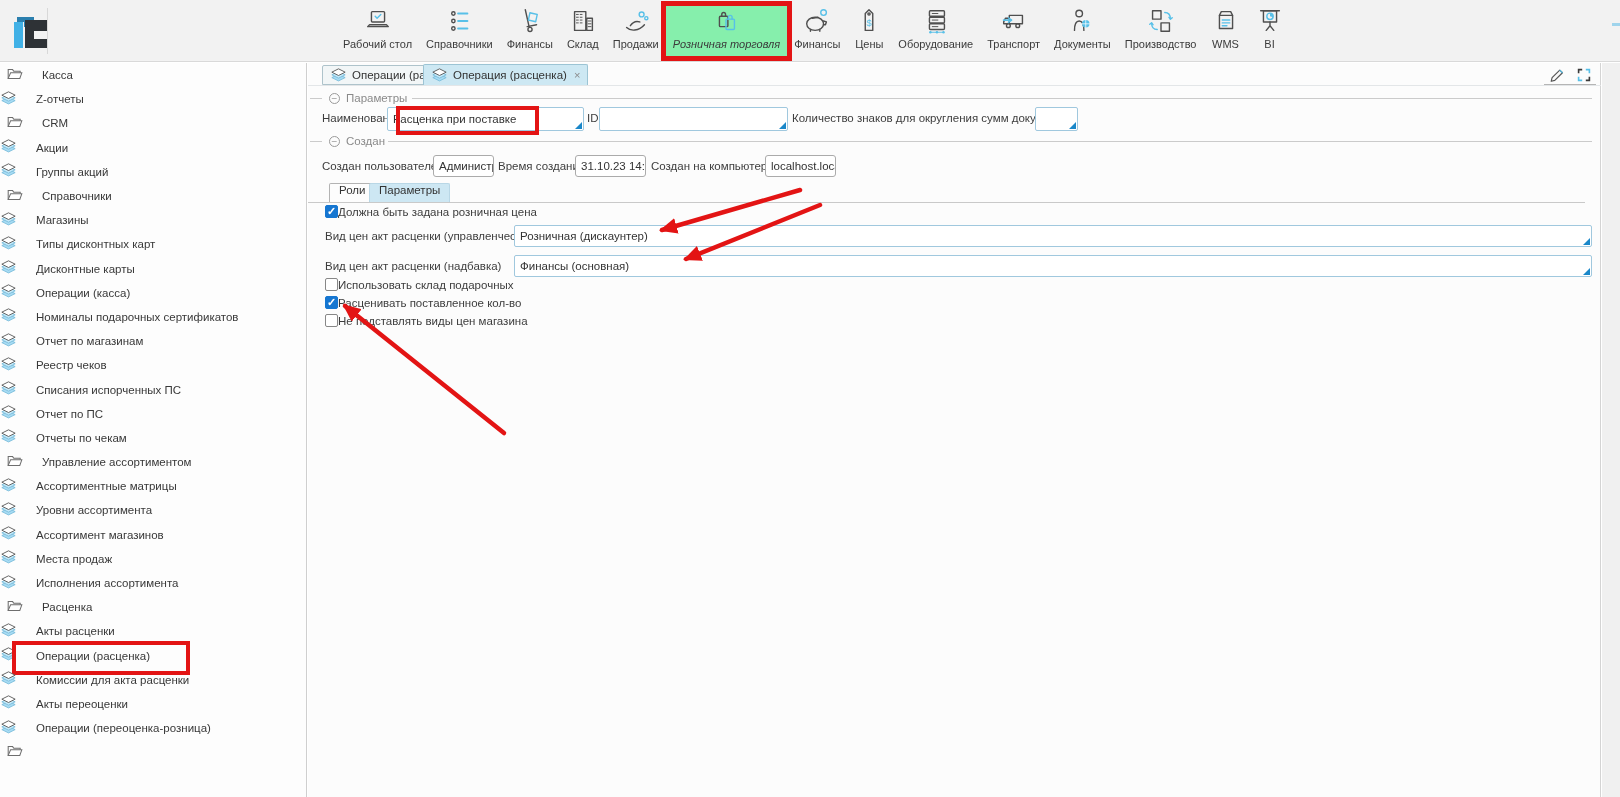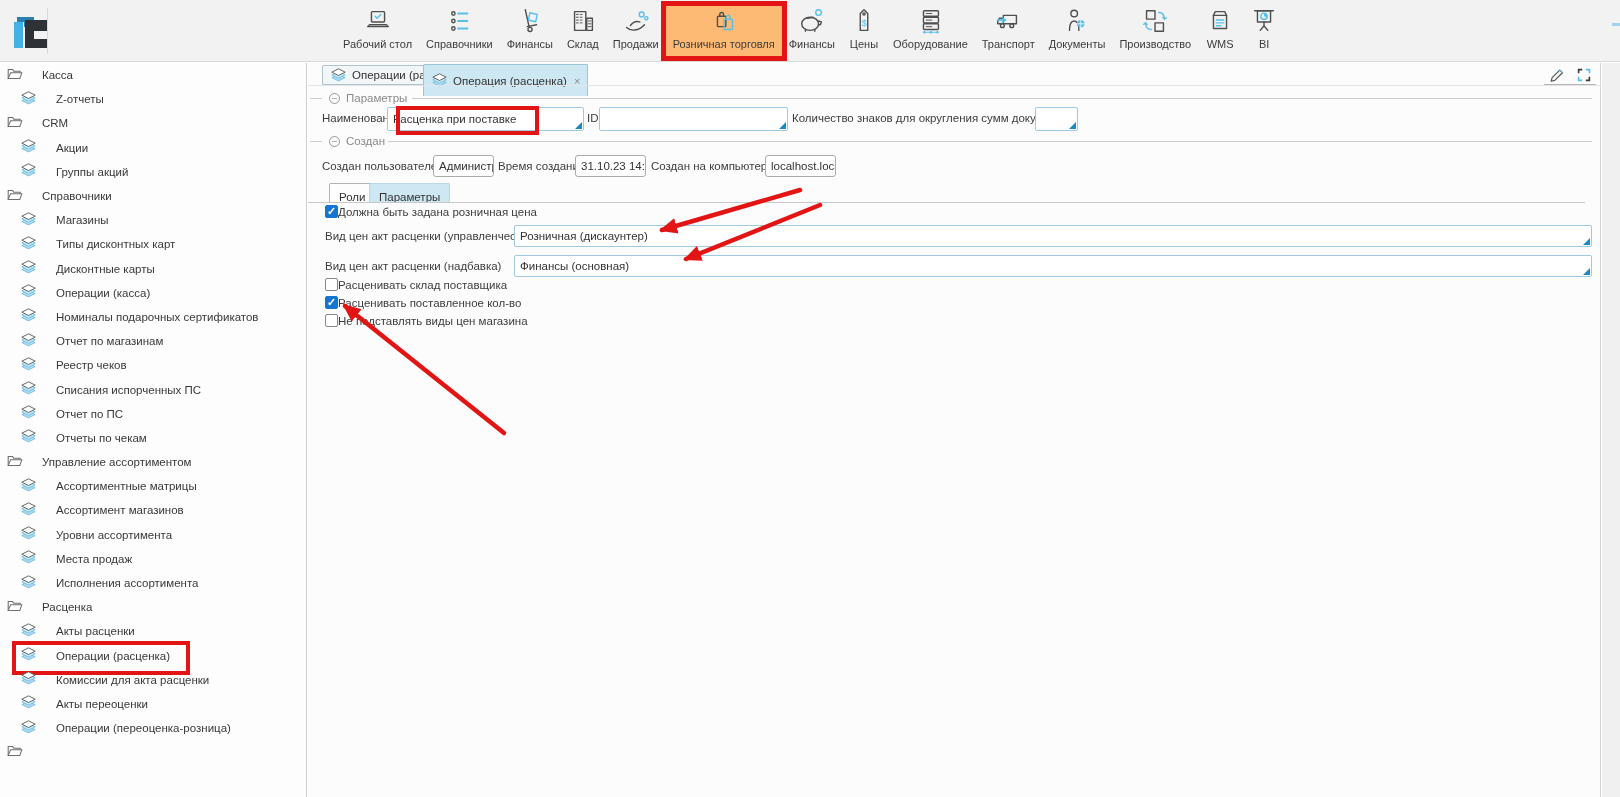--- a/index.html
+++ b/index.html
@@ -9,59 +9,59 @@
   
   .header { position:absolute; left:0; top:0; width:1620px; height:62px; background:#f2f2f2; border-bottom:1px solid #d9d9d9; }
   .logo { position:absolute; left:14px; top:17px; width:34px; height:31px; }
   .logo .lg-blue-top  { position:absolute; left:3px;  top:0;    width:17px; height:10px; background:#2b7fae; }
   .logo .lg-dark      { position:absolute; left:11px; top:3px;  width:23px; height:28px; background:#2e3236; }
   .logo .lg-dark i    { position:absolute; left:9px;  top:11px; width:14px; height:8px;  background:#f2f2f2; }
   .logo .lg-blue-left { position:absolute; left:0;    top:5px;  width:10px; height:26px; background:#41b1e6; border-right:1px solid #f2f2f2; }
   .logo-divider { position:absolute; left:47px; top:8px; width:1px; height:46px; background:#d8d8d8; }
   .toolbar { position:absolute; left:336px; top:0; height:61px; display:flex; align-items:stretch; }
   .tb-item { position:relative; margin:3px 0 2px; padding:3px 7px 0; display:flex; flex-direction:column; align-items:center; cursor:pointer; }
-  .tb-item.active { background:#fdba74; }
+  .tb-item.active { background:#86efac;font-style:italic; }
   .tb-item.annotated::after { content:""; position:absolute; left:-5px; right:-5px; top:-2px; bottom:-2px; border:5px solid #e31414; pointer-events:none; }
   .tb-icon { width:30px; height:30px; display:block; }
   .tb-icon svg { width:30px; height:30px; display:block; }
   .tb-label { font-size:11px; color:#3b3b3b; white-space:nowrap; margin-top:2px; }
   .overflow-dash { position:absolute; left:1612px; top:23px; width:8px; height:3px; background:#9fd4ec; }
 
   
   .sidebar { position:absolute; left:0; top:63px; width:307px; height:734px; background:#fdfdfd; border-right:1px solid #cfcfcf; overflow:hidden; }
   .sb-row { position:relative; height:24.2px; display:flex; align-items:center; gap:19px; font-size:11.5px; color:#383838; cursor:pointer; white-space:nowrap; }
   .sb-row.folder { padding-left:7px; }
-  .sb-row.leaf   { padding-left:20px; }
+  .sb-row.leaf   { }
   .sb-ic { flex:0 0 auto; display:block; }
   .sb-row.hl::after { content:""; position:absolute; left:12px; top:-3px; width:170px; height:26px; border:4px solid #e31414; pointer-events:none; }
 
   
   .main { position:absolute; left:308px; top:63px; width:1293px; height:734px; background:#fcfcfc; border-right:1px solid #d4d4d4; }
   .right-strip { position:absolute; left:1602px; top:63px; width:18px; height:734px; background:#f0f0f0; }
 
   .doc-tab { position:absolute; display:flex; align-items:center; gap:5px; font-size:11.5px; color:#333; padding:0 7px; border:1px solid #aec3cb; border-radius:2px 2px 0 0; background:#f2f6f7; cursor:pointer; white-space:nowrap; }
   .doc-tab .tab-close { color:#8a8a8a; font-size:11px; margin-left:2px; cursor:pointer; }
   .doc-tab.t1 { left:14px; top:2px; height:20px; }
-  .doc-tab.t2 { left:115px; top:1px; height:32px; background:#cde8f3; border-color:#9cc4d4; border-bottom:none; }
+  .doc-tab.t2 { left:115px; top:1px; height:21px; background:#cde8f3; border-color:#9cc4d4; border-bottom:none; }
   .tab-ic svg { width:17px; height:15px; display:block; }
   .tabs-hairline { position:absolute; left:0; top:22px; width:1293px; height:1px; background:#e3e6e8; }
 
   .corner-actions { position:absolute; left:1236px; top:2px; width:52px; height:20px; display:flex; align-items:center; justify-content:center; gap:8px; border-bottom:1px solid #b5b5b5; }
   .corner-actions svg { display:block; cursor:pointer; }
 
   .grp-tick { position:absolute; height:1px; background:#cbcbcb; }
   .grp-collapse { position:absolute; width:11px; height:11px; border:1px solid #9a9a9a; border-radius:50%; color:#9a9a9a; font-size:10px; line-height:9px; text-align:center; cursor:pointer; background:#fcfcfc; }
   .grp-label { position:absolute; font-size:11.5px; color:#8a8a8a; white-space:nowrap; }
 
   .lbl { position:absolute; font-size:11.5px; color:#3d3d3d; white-space:nowrap; }
   .textbox { position:absolute; background:#fff; border:1px solid #a0c8de; border-radius:2px; font-size:11.5px; color:#333; display:flex; align-items:center; padding:0 5px; overflow:hidden; white-space:nowrap; }
   .textbox.corner::after { content:""; position:absolute; right:1px; bottom:1px; border-style:solid; border-width:0 0 7px 7px; border-color:transparent transparent #1a87c9 transparent; }
   .textbox.ro { border-color:#ababab; border-radius:3px; }
 
-  .itab { position:absolute; top:120px; height:20px; display:flex; align-items:flex-end; padding:0 9px; font-size:11.5px; color:#333; border:1px solid #b3b3b3; border-bottom:none; border-radius:2px 2px 0 0; background:#fdfdfd; cursor:pointer; }
+  .itab { position:absolute; top:120px; height:20px; display:flex; align-items:flex-start; padding:0 9px; font-size:11.5px; color:#333; border:1px solid #b3b3b3; border-bottom:none; border-radius:2px 2px 0 0; background:#fdfdfd; cursor:pointer; }
   .itab.active { background:#cde7f3; border-color:#b9d7e6; }
   .itabs-line { position:absolute; left:0; top:139px; width:1277px; height:1px; background:#c9c9c9; }
 
   .cbrow { position:absolute; display:flex; align-items:center; gap:0; cursor:pointer; }
   .cb { position:relative; width:13px; height:13px; background:#fff; border:1px solid #878787; border-radius:2px; flex:0 0 auto; }
   .cb.on { background:#1576d1; border-color:#1576d1; }
   .cb.on::after { content:"\2713"; position:absolute; left:1px; top:-1px; color:#fff; font-size:11px; font-weight:bold; }
   .cbrow .lbl2 { font-size:11.5px; color:#3d3d3d; white-space:nowrap; }
 
   
@@ -387,29 +387,29 @@
             <polygon points="10,1 18,5 10,9 2,5" fill="#ffffff" stroke="#5a5a5a" stroke-width="1.1"></polygon>
           </svg></span>
         <span class="sb-label">Ассортиментные матрицы</span>
       </div>
       <div class="sb-row leaf">
         <span class="sb-ic"><svg width="17" height="15" viewBox="0 0 20 18" xmlns="http://www.w3.org/2000/svg">
             <polygon points="10,7.5 18,11.5 10,15.5 2,11.5" fill="#a9dcf4" stroke="#74b9d8" stroke-width="1"></polygon>
             <polygon points="10,4.2 18,8.2 10,12.2 2,8.2" fill="#c3e8f8" stroke="#74b9d8" stroke-width="1"></polygon>
             <polygon points="10,1 18,5 10,9 2,5" fill="#ffffff" stroke="#5a5a5a" stroke-width="1.1"></polygon>
           </svg></span>
+        <span class="sb-label">Уровни ассортимента</span>
+      </div>
+      <div class="sb-row leaf">
+        <span class="sb-ic"><svg width="17" height="15" viewBox="0 0 20 18" xmlns="http://www.w3.org/2000/svg">
+            <polygon points="10,7.5 18,11.5 10,15.5 2,11.5" fill="#a9dcf4" stroke="#74b9d8" stroke-width="1"></polygon>
+            <polygon points="10,4.2 18,8.2 10,12.2 2,8.2" fill="#c3e8f8" stroke="#74b9d8" stroke-width="1"></polygon>
+            <polygon points="10,1 18,5 10,9 2,5" fill="#ffffff" stroke="#5a5a5a" stroke-width="1.1"></polygon>
+          </svg></span>
         <span class="sb-label">Ассортимент магазинов</span>
-      </div>
-      <div class="sb-row leaf">
-        <span class="sb-ic"><svg width="17" height="15" viewBox="0 0 20 18" xmlns="http://www.w3.org/2000/svg">
-            <polygon points="10,7.5 18,11.5 10,15.5 2,11.5" fill="#a9dcf4" stroke="#74b9d8" stroke-width="1"></polygon>
-            <polygon points="10,4.2 18,8.2 10,12.2 2,8.2" fill="#c3e8f8" stroke="#74b9d8" stroke-width="1"></polygon>
-            <polygon points="10,1 18,5 10,9 2,5" fill="#ffffff" stroke="#5a5a5a" stroke-width="1.1"></polygon>
-          </svg></span>
-        <span class="sb-label">Уровни ассортимента</span>
       </div>
       <div class="sb-row leaf">
         <span class="sb-ic"><svg width="17" height="15" viewBox="0 0 20 18" xmlns="http://www.w3.org/2000/svg">
             <polygon points="10,7.5 18,11.5 10,15.5 2,11.5" fill="#a9dcf4" stroke="#74b9d8" stroke-width="1"></polygon>
             <polygon points="10,4.2 18,8.2 10,12.2 2,8.2" fill="#c3e8f8" stroke="#74b9d8" stroke-width="1"></polygon>
             <polygon points="10,1 18,5 10,9 2,5" fill="#ffffff" stroke="#5a5a5a" stroke-width="1.1"></polygon>
           </svg></span>
         <span class="sb-label">Места продаж</span>
       </div>
       <div class="sb-row leaf">
@@ -573,21 +573,21 @@
         <span>Розничная (дискаунтер)</span>
       </div>
 
     <div class="lbl" style="left:17px; top:197px;">Вид цен акт расценки (надбавка)</div>
     <div class="textbox corner" style="left:206px; top:192px; width:1078px; height:22px;">
         <span>Финансы (основная)</span>
       </div>
 
     <div class="cbrow" style="left:17px; top:215px;">
       <span class="cb"></span>
-      <span class="lbl2">Расценивать склад поставщика</span>
+      <span class="lbl2">Использовать склад подарочных</span>
     </div>
     <div class="cbrow" style="left:17px; top:233px;">
       <span class="cb on"></span>
       <span class="lbl2">Расценивать поставленное кол-во</span>
     </div>
     <div class="cbrow" style="left:17px; top:251px;">
       <span class="cb"></span>
       <span class="lbl2">Не подставлять виды цен магазина</span>
     </div>
   </div>

